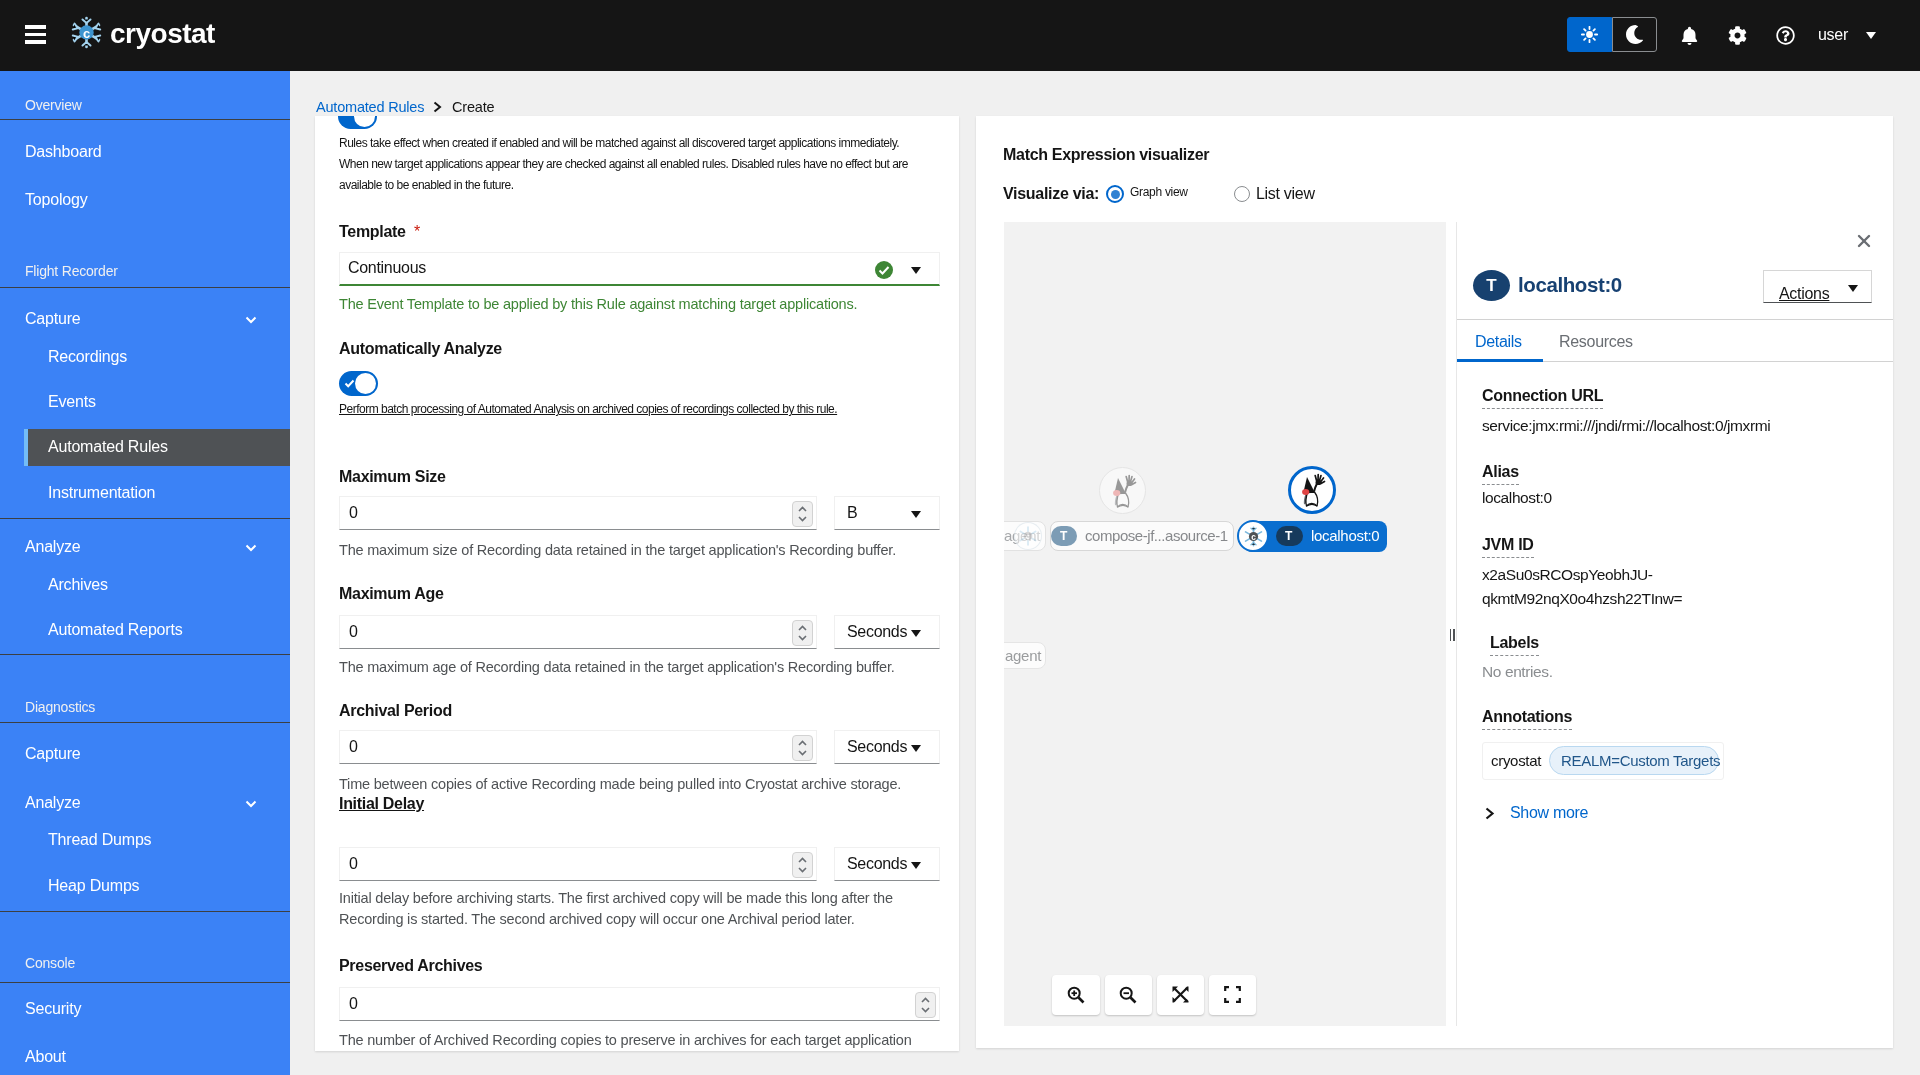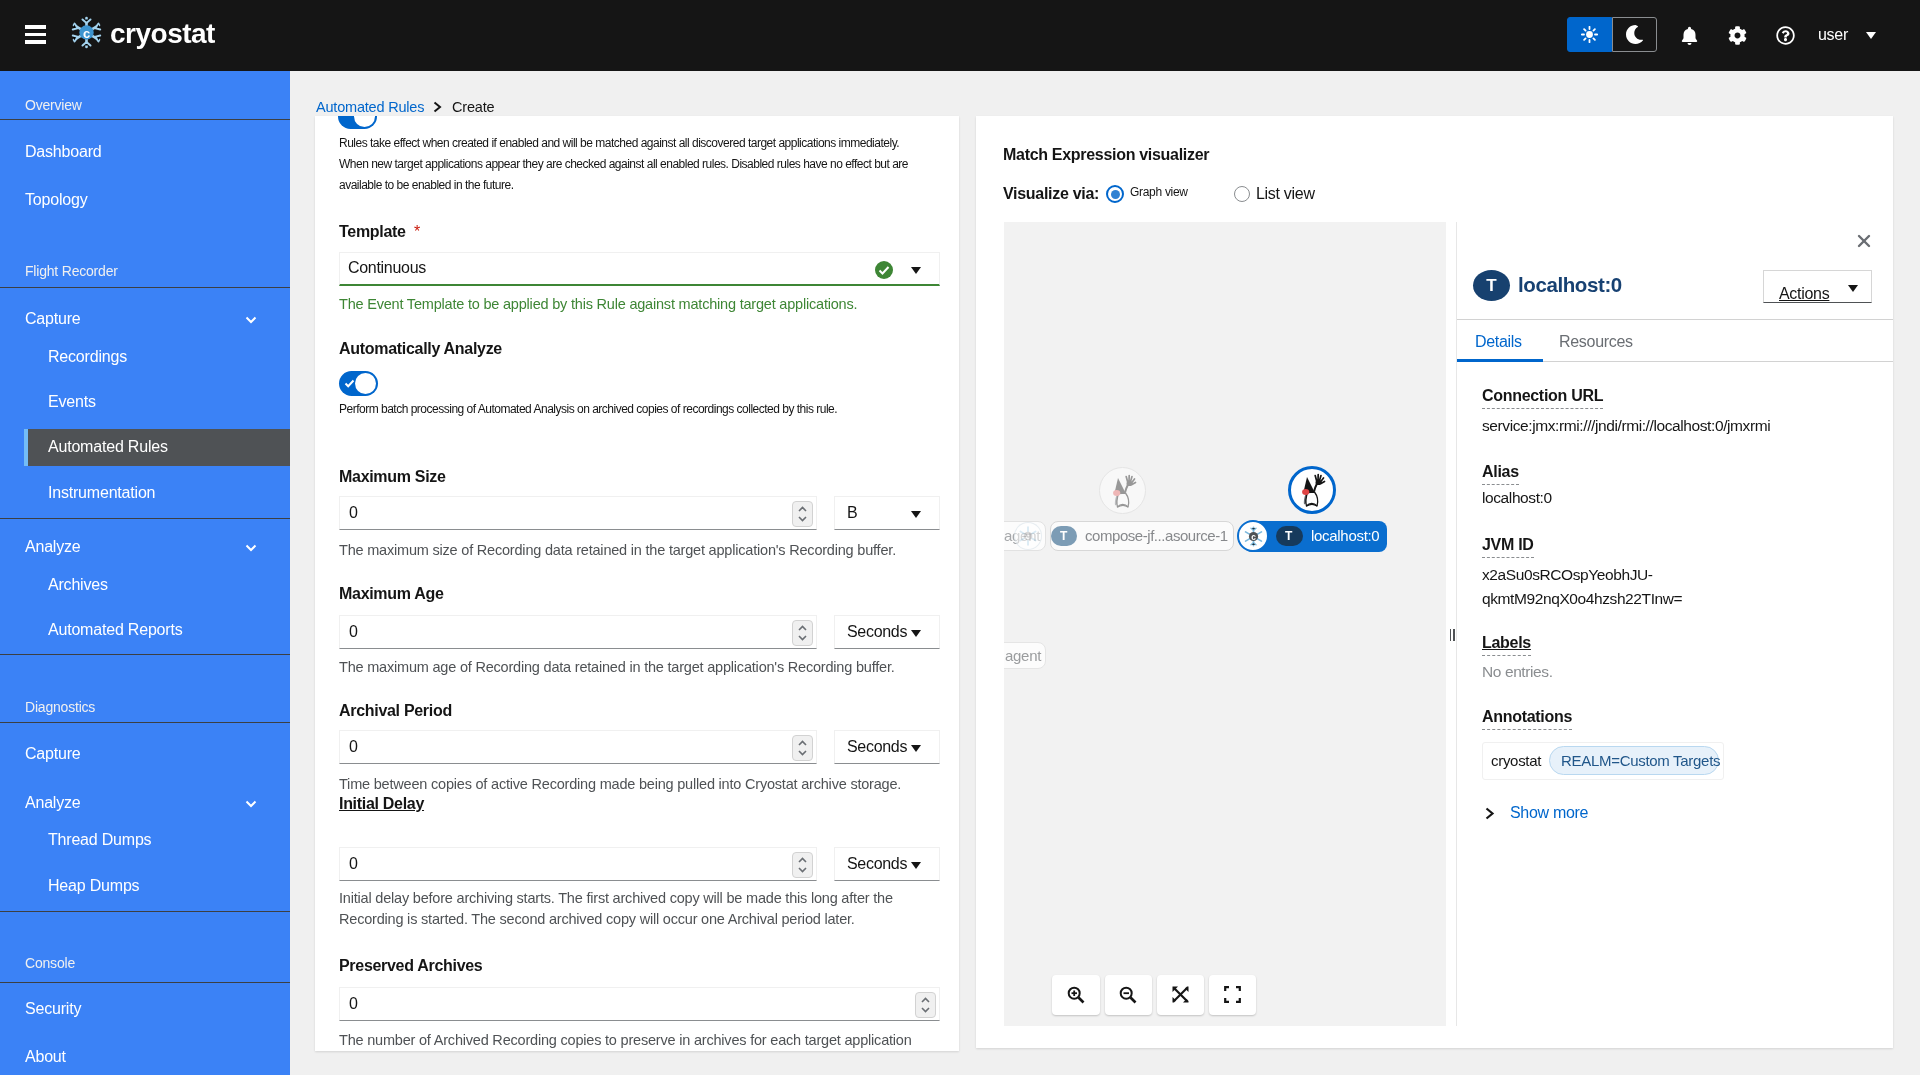--- a/index.html
+++ b/index.html
@@ -165,21 +165,21 @@
     <div class="caret" style="left:571px; top:14px;"></div>
   </div>
   <div class="fhelp" style="top:178px; color:#3e8635;">The Event Template to be applied by this Rule against matching target applications.</div>
   <div class="flabel" style="top:224px;">Automatically Analyze</div>
   <div class="switch" style="top:255px;">
     <svg class="abs" style="left:5px;top:7px" width="11" height="11" viewBox="0 0 11 11">
         <path d="M1.5 5.5 L4.2 8.2 L9.5 2.5" stroke="#fff" stroke-width="2" fill="none"></path>
       </svg>
     <div class="knob"></div>
   </div>
-  <div class="ftext" style="top:283px;">Perform batch processing of Automated Analysis on archived copies of recordings collected by this rule.</div>
+  <div class="ftext" style="top:283px;text-decoration:underline;">Perform batch processing of Automated Analysis on archived copies of recordings collected by this rule.</div>
 
   <div class="flabel" style="top:352px;">Maximum Size</div>
   <div class="numinput" style="top:380px;">
       <div class="val">0</div>
     <div class="stepper" style="left:452px;"><svg width="19" height="24" viewBox="0 0 19 24">
           <path d="M6 9 L9.5 5.5 L13 9" stroke="#6a6e73" stroke-width="1.6" fill="none"></path>
           <path d="M6 15 L9.5 18.5 L13 15" stroke="#6a6e73" stroke-width="1.6" fill="none"></path>
         </svg></div>
   </div>
   <div class="unitsel" style="top:380px;">
@@ -375,21 +375,21 @@
     <div class="abs" style="left:102px; top:111px; font-size:16px; color:#6a6e73; letter-spacing:-0.3px;">Resources</div>
     <div class="abs" style="left:0; top:139px; width:436px; height:1px; background:#d2d2d2;"></div>
     <div class="abs" style="left:0; top:137px; width:86px; height:3px; background:#0066cc;"></div>
 
     <div class="dlabel" style="left:25px; top:165px;">Connection URL</div>
     <div class="dval" style="left:25px; top:195px;">service:jmx:rmi:///jndi/rmi://localhost:0/jmxrmi</div>
     <div class="dlabel" style="left:25px; top:241px;">Alias</div>
     <div class="dval" style="left:25px; top:267px;">localhost:0</div>
     <div class="dlabel" style="left:25px; top:314px;">JVM ID</div>
     <div class="dval" style="left:25px; top:341px; line-height:24px;">x2aSu0sRCOspYeobhJU-<br>qkmtM92nqX0o4hzsh22TInw=</div>
-    <div class="dlabel" style="left:25px; top:412px;text-decoration:underline;">Labels</div>
+    <div class="dlabel" style="left:33px; top:412px;">Labels</div>
     <div class="dval" style="left:25px; top:441px; color:#8a8d90;">No entries.</div>
     <div class="dlabel" style="left:25px; top:486px;">Annotations</div>
     <div class="abs" style="left:25px; top:520px; width:242px; height:38px; border:1px solid #f0f0f0; border-radius:3px;"></div>
     <div class="abs" style="left:34px; top:530px; font-size:15px; letter-spacing:-0.3px;">cryostat</div>
     <div class="abs" style="left:92px; top:524px; width:170px; height:29px; background:#e7f1fa; border:1px solid #b9d8f0; border-radius:15px;"></div>
     <div class="abs" style="left:104px; top:530px; font-size:15px; color:#21578a; letter-spacing:-0.3px;">REALM=Custom Targets</div>
     <svg class="abs" style="left:27px; top:585px;" width="11" height="13" viewBox="0 0 11 13">
         <path d="M2.5 1.5 L8.5 6.5 L2.5 11.5" fill="none" stroke="#151515" stroke-width="2.2"></path>
       </svg>
     <div class="abs" style="left:53px; top:582px; font-size:16px; color:#0066cc; letter-spacing:-0.3px;">Show more</div>

